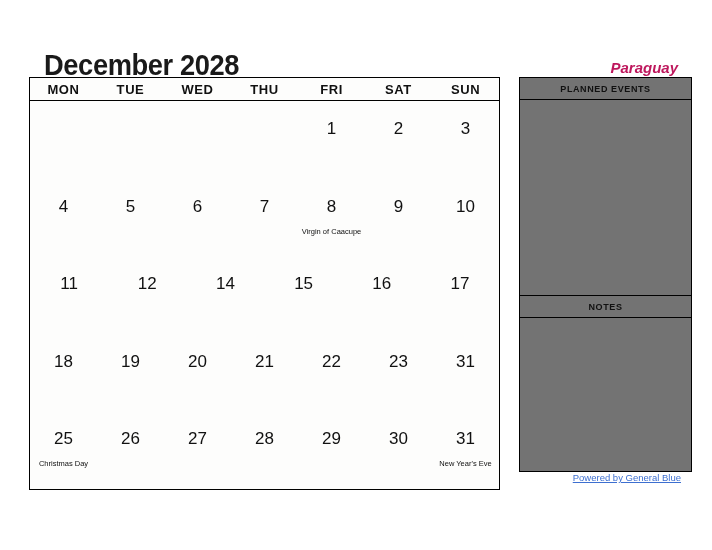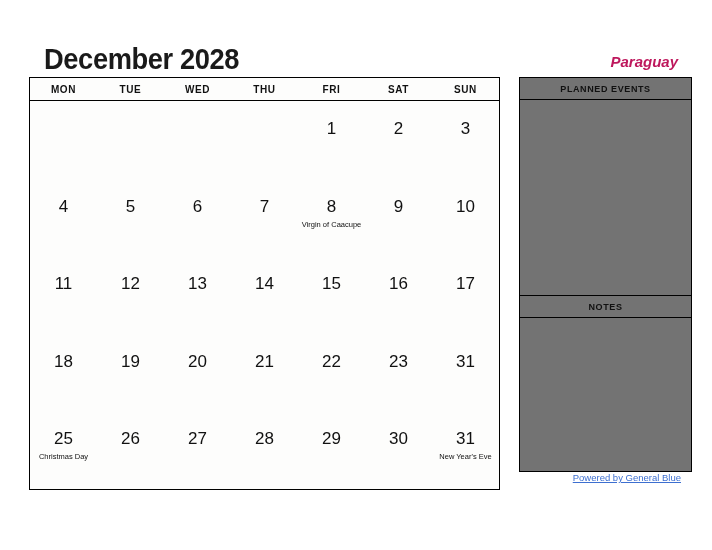--- a/index.html
+++ b/index.html
@@ -13,21 +13,21 @@
     position: relative;
     font-family: "Liberation Sans", sans-serif;
     color: #000000;
     overflow: hidden;
   }
 
   
   #header {
     position: absolute;
     left: 0;
-    top: 10px;
+    top: 16px;
     width: 712px;
     height: 76px;
   }
   #month-title {
     position: absolute;
     left: 44px;
     top: 32px;
     font-size: 29px;
     font-weight: bold;
     letter-spacing: -0.4px;
@@ -63,21 +63,21 @@
   #weekday-row {
     display: flex;
     height: 22px;
     border-bottom: 1.4px solid #000000;
   }
   .weekday-cell {
     flex: 1 1 0;
     display: flex;
     align-items: center;
     justify-content: center;
-    font-size: 10px;
+    font-size: 13px;
     font-weight: bold;
     letter-spacing: 0.6px;
     color: #111111;
   }
   #weeks {
     display: flex;
     flex-direction: column;
     height: 388px;
   }
   .week-row {
@@ -94,21 +94,21 @@
     padding-top: 18px;
     box-sizing: border-box;
   }
   .day-number {
     font-size: 17px;
     font-weight: normal;
     line-height: 20px;
     color: #111111;
   }
   .day-event {
-    margin-top: 3px;
+    margin-top: 10px;
     font-size: 7.5px;
     line-height: 9.5px;
     text-align: center;
     color: #111111;
     max-width: 62px;
   }
   .day-cell.empty .day-number { visibility: hidden; }
 
   
   .side-panel {
@@ -221,23 +221,20 @@
         </div>
       </div>
       <div class="week-row">
         <div class="day-cell">
           <div class="day-number">11</div>
         </div>
         <div class="day-cell">
           <div class="day-number">12</div>
         </div>
         <div class="day-cell">
-          <div class="day-number">13</div>
-        </div>
-        <div class="day-cell">
           <div class="day-number">14</div>
         </div>
         <div class="day-cell">
           <div class="day-number">15</div>
         </div>
         <div class="day-cell">
           <div class="day-number">16</div>
         </div>
         <div class="day-cell">
           <div class="day-number">17</div>

